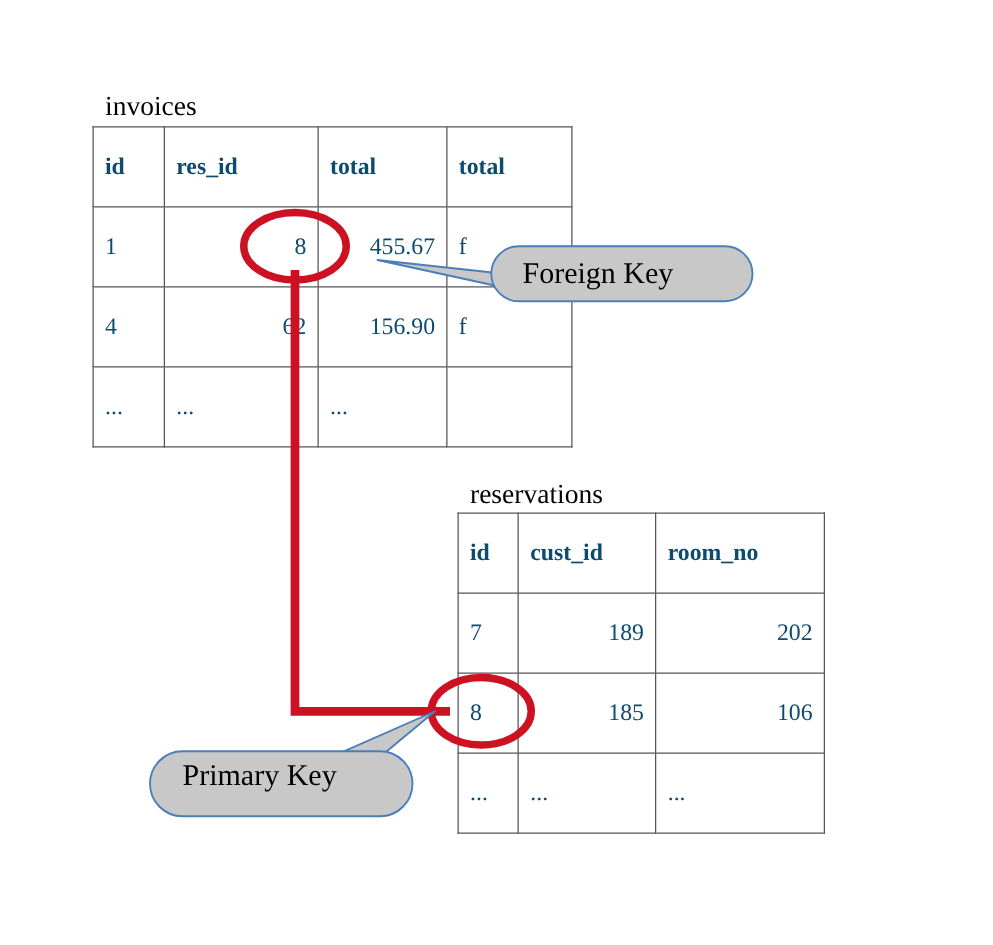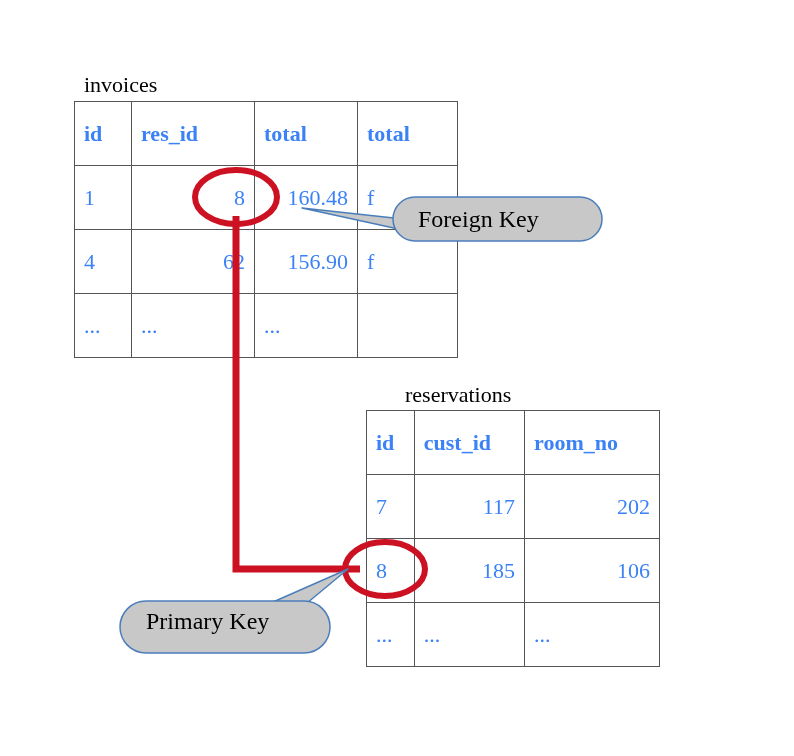--- a/index.html
+++ b/index.html
@@ -26,35 +26,35 @@
 
   
   .table-title {
     position: absolute;
     font-size: 22px;
     line-height: 26px;
     color: #000000;
     white-space: nowrap;
   }
   #invoices-title { left: 84px; top: 56px; }
-  #reservations-title { left: 376px; top: 366px; margin-left: 29px; }
+  #reservations-title { left: 376px; top: 366px; }
 
   
   .db-table {
     position: absolute;
     border-collapse: collapse;
     background: #ffffff;
     table-layout: fixed;
   }
   .db-table td, .db-table th {
     border: 1px solid #555555;
-    font-size: 22px;
+    font-size: 19px;
     font-weight: normal;
     padding: 0 9px;
-    color: #3b82f6;
+    color: #0c4a6e;
     background: #ffffff;
   }
   .db-table th {
     font-weight: bold;
     text-align: left;
   }
 
   
   #invoices-table { left: 74px; top: 85px; }
   #invoices-table .c-id      { width: 57px; }
@@ -110,21 +110,21 @@
         <th class="al-left">id</th>
         <th class="al-left">res_id</th>
         <th class="al-left">total</th>
         <th class="al-left">total</th>
       </tr>
     </thead>
     <tbody>
       <tr>
         <td class="al-left">1</td>
         <td class="al-right">8</td>
-        <td class="al-right">160.48</td>
+        <td class="al-right">455.67</td>
         <td class="al-left">f</td>
       </tr>
       <tr>
         <td class="al-left">4</td>
         <td class="al-right">62</td>
         <td class="al-right">156.90</td>
         <td class="al-left">f</td>
       </tr>
       <tr>
         <td class="al-left">...</td>
@@ -146,21 +146,21 @@
     <thead>
       <tr>
         <th class="al-left">id</th>
         <th class="al-left">cust_id</th>
         <th class="al-left">room_no</th>
       </tr>
     </thead>
     <tbody>
       <tr>
         <td class="al-left">7</td>
-        <td class="al-right">117</td>
+        <td class="al-right">189</td>
         <td class="al-center">202</td>
       </tr>
       <tr>
         <td class="al-left">8</td>
         <td class="al-right">185</td>
         <td class="al-center">106</td>
       </tr>
       <tr>
         <td class="al-left">...</td>
         <td class="al-left">...</td>

